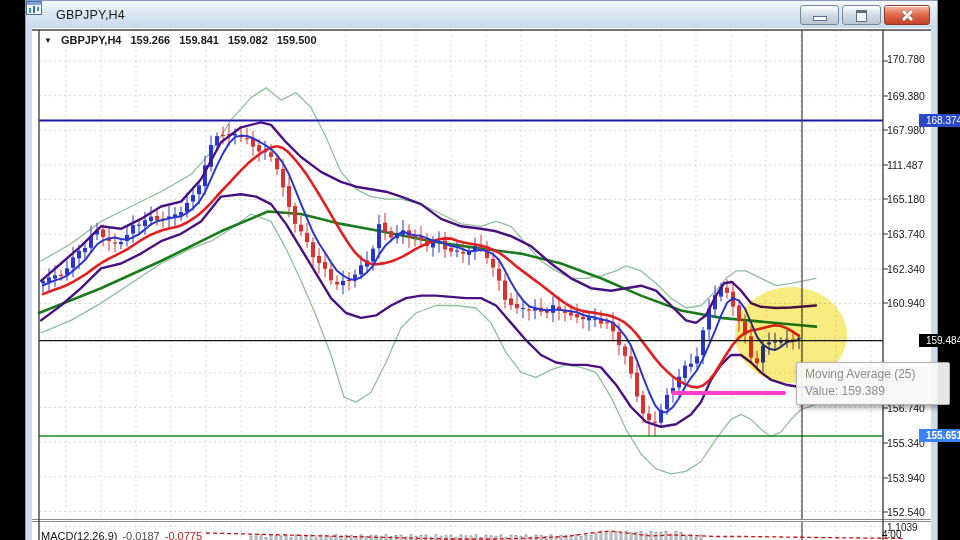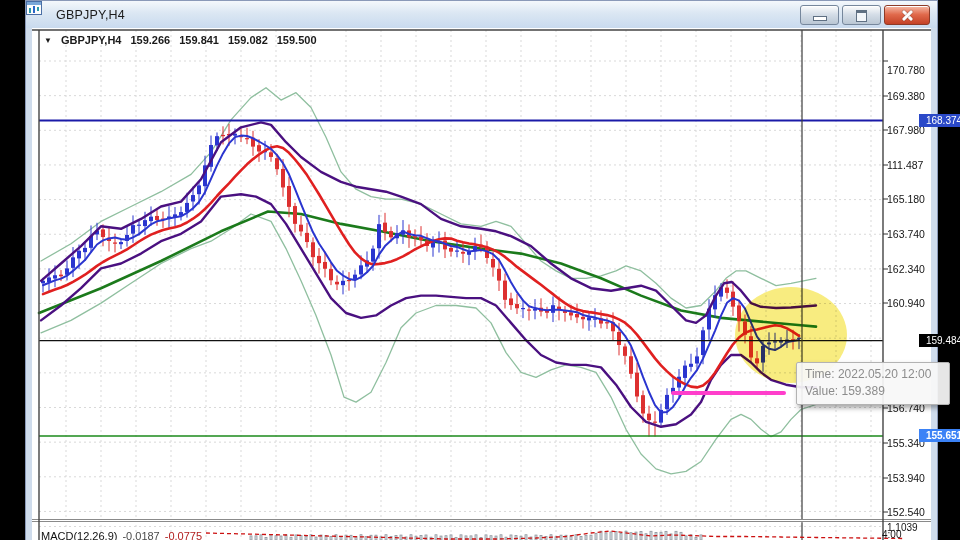--- a/index.html
+++ b/index.html
@@ -488,21 +488,21 @@
     <div class="legend">
       <span class="marker">▼</span>
       <span>GBPJPY,H4</span>
       <span>159.266</span>
       <span>159.841</span>
       <span>159.082</span>
       <span>159.500</span>
     </div>
 
     <div id="axis-labels">
-        <div class="axis-label" style="top: 36px;">170.780</div>
+        <div class="axis-label" style="top: 25px;">170.780</div>
         <div class="axis-label" style="top: 62px;">169.380</div>
         <div class="axis-label" style="top: 96px;">167.980</div>
         <div class="axis-label" style="top: 131px;">111.487</div>
         <div class="axis-label" style="top: 165px;">165.180</div>
         <div class="axis-label" style="top: 200px;">163.740</div>
         <div class="axis-label" style="top: 235px;">162.340</div>
         <div class="axis-label" style="top: 269px;">160.940</div>
         <div class="axis-label" style="top: 374px;">156.740</div>
         <div class="axis-label" style="top: 409px;">155.340</div>
         <div class="axis-label" style="top: 444px;">153.940</div>
@@ -512,17 +512,17 @@
         <div class="badge" style="top: 401px; background: #3b82f6; font-weight: bold;">155.651</div>
       </div>
 
     <div class="macd-label">
       <span>MACD(12,26,9)</span><span class="v1">-0.0187</span><span class="v2">-0.0775</span>
     </div>
     <div class="macd-scale">1.1039</div>
     <div class="time-label">4:00</div>
 
     <div class="tooltip">
-      <div>Time: 2022.05.20 12:00</div>
+      <div>Moving Average (25)</div>
       <div>Value: 159.389</div>
     </div>
   </div>
 </div>
 
 </body></html>

